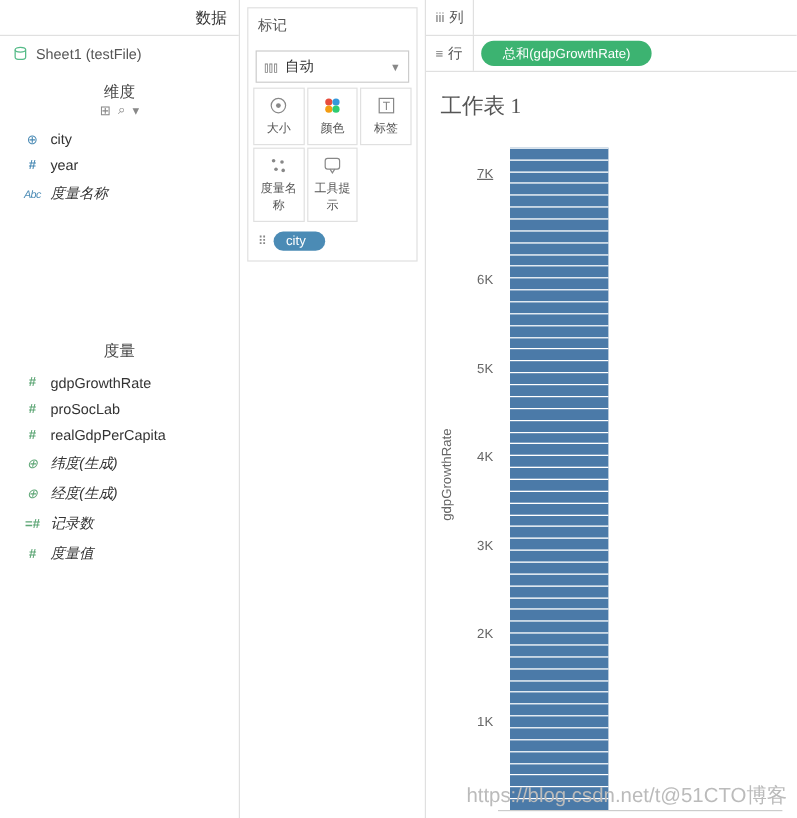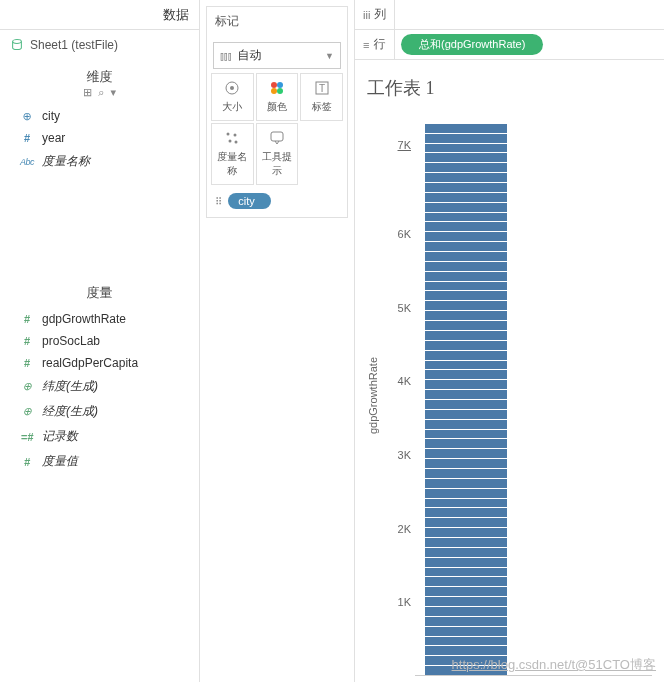--- a/index.html
+++ b/index.html
@@ -43,21 +43,21 @@
 .pill-green { background: #3cb371; color: #fff; border-radius: 11px; padding: 3px 18px; font-size: 11px; }
 .viz { flex: 1; padding: 16px 12px 0 12px; position: relative; overflow: hidden; }
 .viz-title { font-size: 18px; font-weight: 300; color: #555; margin-bottom: 16px; font-family: "SimSun", serif; }
 .chart-area { position: relative; height: 560px; display: flex; }
 .y-axis-label { writing-mode: vertical-rl; transform: rotate(180deg); font-size: 11px; color: #666; align-self: center; margin-right: 6px; }
 .y-axis { width: 30px; position: relative; height: 100%; }
 .y-tick { position: absolute; right: 4px; font-size: 11px; color: #666; transform: translateY(50%); }
 .plot { flex: 1; position: relative; border-bottom: 1px solid #ccc; }
 .bar-stack { position: absolute; left: 10px; width: 82px; bottom: 0; display: flex; flex-direction: column-reverse; }
 .seg { background: #4b7aa8; border-top: 1px solid #fff; }
-.watermark { position: absolute; bottom: 8px; right: 8px; font-size: 13px; color: #bbb; text-decoration: underline; }
+.watermark { position: absolute; bottom: 8px; right: 8px; font-size: 17px; color: #bbb; }
 .shelf-icon { font-size: 11px; color: #777; }
 </style>
 </head>
 <body>
 
 <div class="app">
   <div class="left-panel">
     <div class="tabs">
       <div class="tab active">数据</div>
     </div>

